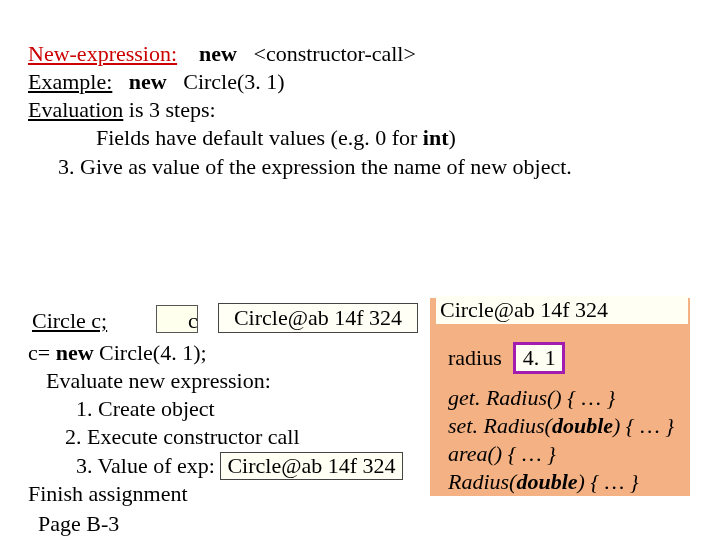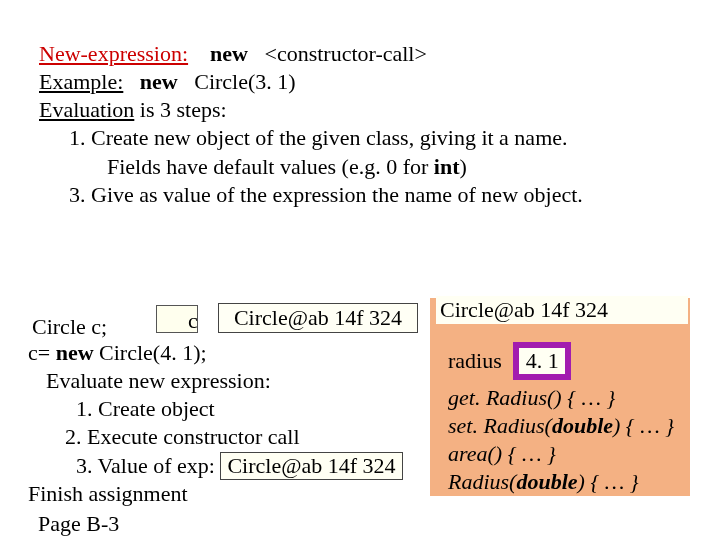--- a/index.html
+++ b/index.html
@@ -23,21 +23,21 @@
     top: 6px;
     left: 0;
     width: 720px;
     text-align: center;
     font-size: 30px;
     color: #600;
   }
   .upper-block {
     position: absolute;
     top: 40px;
-    left: 39px;
+    left: 28px;
     width: 656px;
     font-size: 22px;
     line-height: 1.28;
   }
   .red { color: #c00; }
   .u { text-decoration: underline; }
   .b { font-weight: bold; }
   .indent1 { margin-left: 30px; }
   .indent2 { margin-left: 68px; }
 
@@ -72,21 +72,22 @@
     width: 198px;
     height: 28px;
     background: #fffff5;
     border: 1px solid #444;
     text-align: center;
     line-height: 27px;
   }
   .circle-c {
     position: absolute;
     left: 4px;
-    top: 8px;
+    top: 2px;
+    text-decoration: underline;
   }
   .val-exp-box {
     display: inline-block;
     background: #fffff3;
     border: 1px solid #444;
     padding: 0 6px;
     line-height: 26px;
     vertical-align: baseline;
   }
   .page-ref {
@@ -114,21 +115,21 @@
     padding-left: 4px;
   }
   .radius-row {
     position: absolute;
     top: 44px;
     left: 18px;
   }
   .radius-val {
     display: inline-block;
     background: #fffff3;
-    border: 6px solid #a21caf;
+    border: 3px solid #a21caf;
     width: 46px;
     height: 26px;
     text-align: center;
     line-height: 26px;
     margin-left: 6px;
     vertical-align: baseline;
   }
   .methods {
     position: absolute;
     top: 86px;
@@ -154,21 +155,20 @@
     <div>
       <span class="u">Example:</span>
       <span>&nbsp;</span>
       <span class="b">new</span>
       <span>&nbsp;</span>
       <span>Circle(3. 1)</span>
     </div>
     <div>
       <span class="u">Evaluation</span><span> is 3 steps:</span>
     </div>
-    <div class="indent1">1.  Create new object of the given class, giving it a name.</div>
     <div class="indent2">
       <span>Fields have default values (e.g. 0 for </span><span class="b">int</span><span>)</span>
     </div>
     <div class="indent1">3.  Give as value of the expression the name of new object.</div>
   </div>
 
   <div class="lower-left">
     <div class="ll-row1">
       <span class="circle-c">Circle c;</span>
       <span class="c-box-outer"></span>

